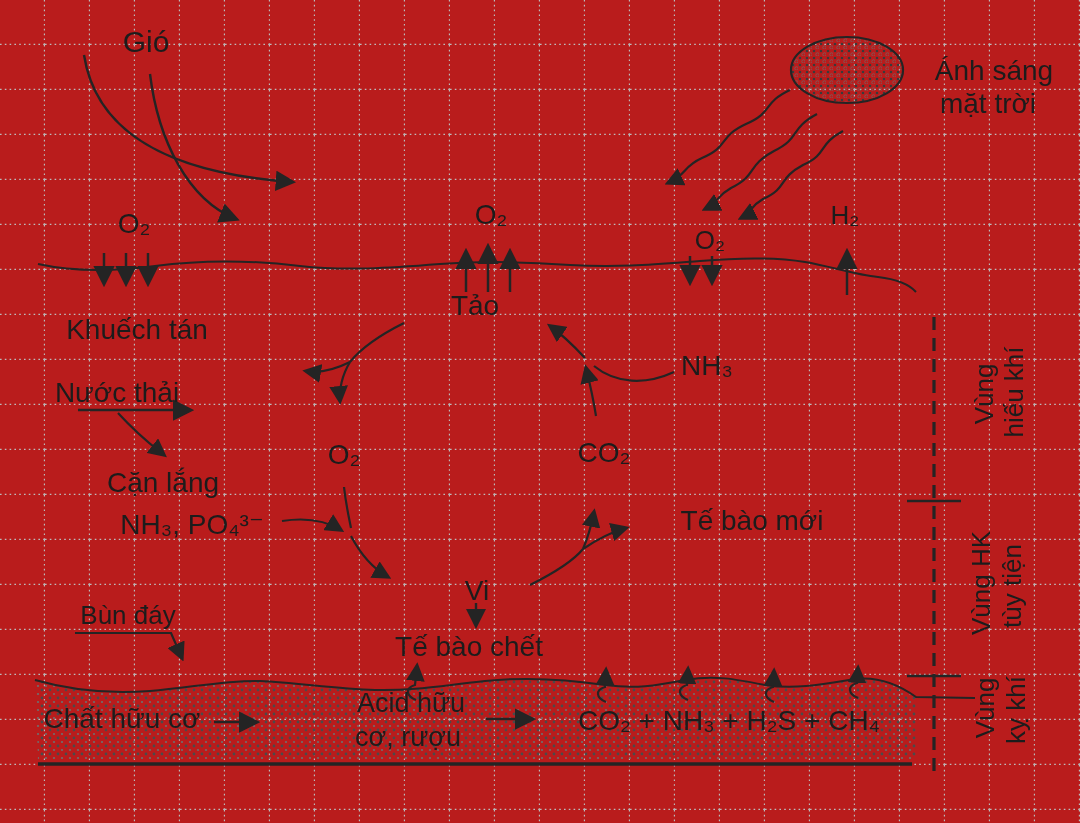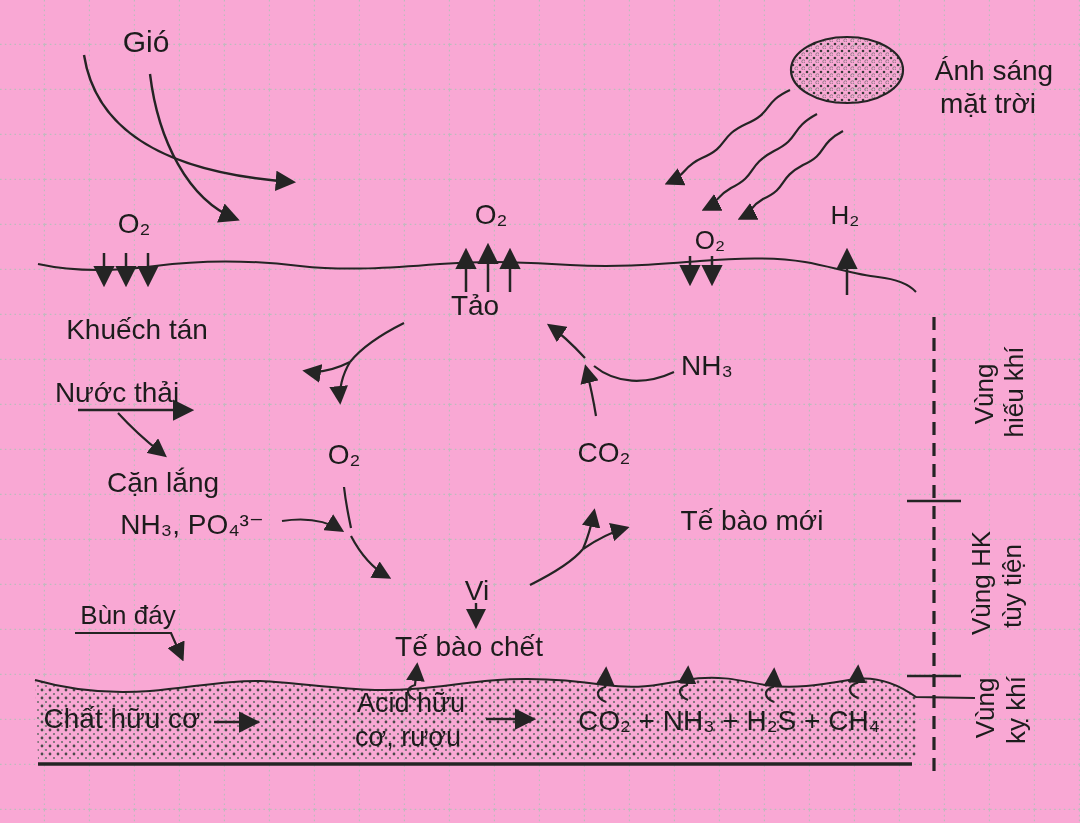--- a/index.html
+++ b/index.html
@@ -1,19 +1,19 @@
 <!DOCTYPE html>
 <html><head>
 <meta charset="utf-8">
 <style>
   html,body{margin:0;padding:0;background:#ffffff;}
   .canvas{
     position:relative;
     width:1080px;height:823px;
-    background:#f9a8d4;
+    background:#b91c1c;
     overflow:hidden;
     font-family:"Liberation Sans","DejaVu Sans",sans-serif;
   }
   svg{display:block;}
   .lbl{
     font-family:"Liberation Sans","DejaVu Sans",sans-serif;
     fill:#1c1c1c;
   }
   .ink{stroke:#242424;fill:none;}
 </style>

